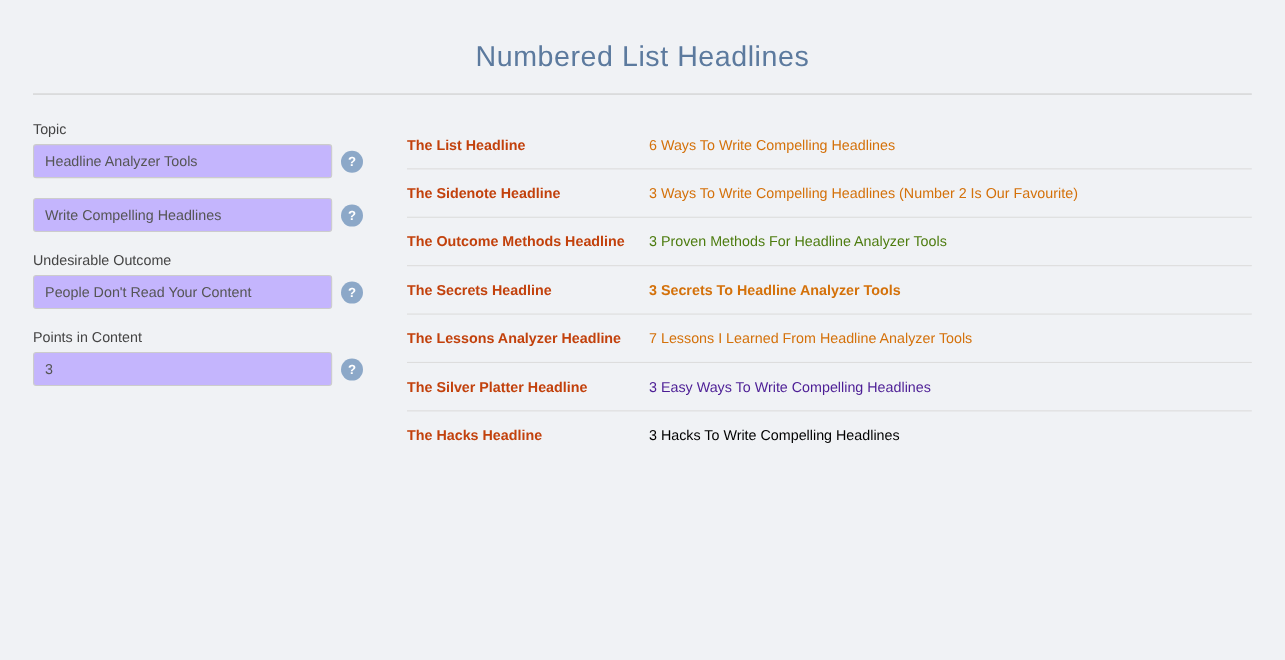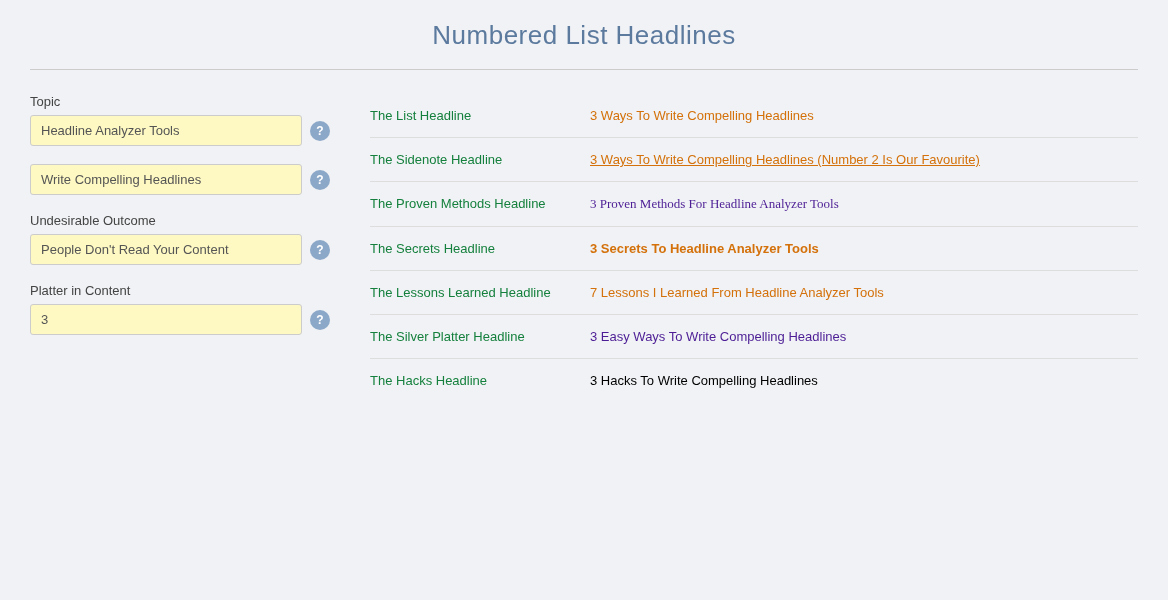--- a/index.html
+++ b/index.html
@@ -13,21 +13,21 @@
       font-family: 'Segoe UI', Arial, sans-serif;
       font-size: 14px;
       color: #333;
       min-height: 600px;
       width: 1168px;
     }
 
     .page-container {
       display: flex;
       flex-direction: column;
-      padding: 20px 30px;
+      padding: 36px 30px;
       max-width: 1168px;
       margin: 0 auto;
     }
 
     .page-title {
       text-align: center;
       font-size: 26px;
       font-weight: 300;
       color: #5c7a9e;
       margin-bottom: 18px;
@@ -70,21 +70,21 @@
       gap: 8px;
     }
 
     .text-input {
       flex: 1;
       padding: 7px 10px;
       border: 1px solid #ccc;
       border-radius: 3px;
       font-size: 13px;
       color: #555;
-      background: #fef9c3;
+      background: #c4b5fd;
       outline: none;
     }
 
     .help-icon {
       width: 20px;
       height: 20px;
       border-radius: 50%;
       background: #8ca8c8;
       color: #fff;
       display: flex;
@@ -110,22 +110,22 @@
       border-bottom: 1px solid #ddd;
     }
 
     .headline-row:last-child {
       border-bottom: none;
     }
 
     .headline-type-cell {
       padding: 14px 16px 14px 0;
       font-size: 13px;
-      font-weight: 400;
-      color: #15803d;
+      font-weight: 700;
+      color: #c2410c;
       vertical-align: top;
       width: 220px;
       min-width: 220px;
     }
 
     .headline-value-cell {
       padding: 14px 0;
       font-size: 13px;
       color: #c0392b;
       vertical-align: top;
@@ -165,50 +165,50 @@
 
       <div class="form-group">
         <label class="form-label">Undesirable Outcome</label>
         <div class="input-row">
           <input type="text" class="text-input" value="People Don't Read Your Content" style="">
           <div class="help-icon">?</div>
         </div>
       </div>
 
       <div class="form-group">
-        <label class="form-label">Platter in Content</label>
+        <label class="form-label">Points in Content</label>
         <div class="input-row">
           <input type="text" class="text-input" value="3" style="">
           <div class="help-icon">?</div>
         </div>
       </div>
 
     </div>
 
     <div class="right-panel">
       <table class="headlines-table">
         <tbody id="headlines-body">
         <tr class="headline-row">
               <td class="headline-type-cell">The List Headline</td>
-              <td class="headline-value-cell"><a href="#" style="color: rgb(212, 113, 10);">3 Ways To Write Compelling Headlines</a></td>
+              <td class="headline-value-cell"><a href="#" style="color: rgb(212, 113, 10);">6 Ways To Write Compelling Headlines</a></td>
             </tr>
             <tr class="headline-row">
               <td class="headline-type-cell">The Sidenote Headline</td>
-              <td class="headline-value-cell"><a href="#" style="color: rgb(212, 113, 10); text-decoration: underline;">3 Ways To Write Compelling Headlines (Number 2 Is Our Favourite)</a></td>
-            </tr>
-            <tr class="headline-row">
-              <td class="headline-type-cell">The Proven Methods Headline</td>
-              <td class="headline-value-cell"><a href="#" style="color: #4c1d95; font-family: Liberation Serif, serif;">3 Proven Methods For Headline Analyzer Tools</a></td>
+              <td class="headline-value-cell"><a href="#" style="color: rgb(212, 113, 10);">3 Ways To Write Compelling Headlines (Number 2 Is Our Favourite)</a></td>
+            </tr>
+            <tr class="headline-row">
+              <td class="headline-type-cell">The Outcome Methods Headline</td>
+              <td class="headline-value-cell"><a href="#" style="color: #4d7c0f;">3 Proven Methods For Headline Analyzer Tools</a></td>
             </tr>
             <tr class="headline-row">
               <td class="headline-type-cell">The Secrets Headline</td>
               <td class="headline-value-cell"><a href="#" style="color: rgb(212, 113, 10); font-weight: bold;">3 Secrets To Headline Analyzer Tools</a></td>
             </tr>
             <tr class="headline-row">
-              <td class="headline-type-cell">The Lessons Learned Headline</td>
+              <td class="headline-type-cell">The Lessons Analyzer Headline</td>
               <td class="headline-value-cell"><a href="#" style="color: rgb(212, 113, 10);">7 Lessons I Learned From Headline Analyzer Tools</a></td>
             </tr>
             <tr class="headline-row">
               <td class="headline-type-cell">The Silver Platter Headline</td>
               <td class="headline-value-cell"><a href="#" style="color: #4c1d95;">3 Easy Ways To Write Compelling Headlines</a></td>
             </tr>
             <tr class="headline-row">
               <td class="headline-type-cell">The Hacks Headline</td>
               <td class="headline-value-cell"><a href="#" style="color: #000000;">3 Hacks To Write Compelling Headlines</a></td>
             </tr>

